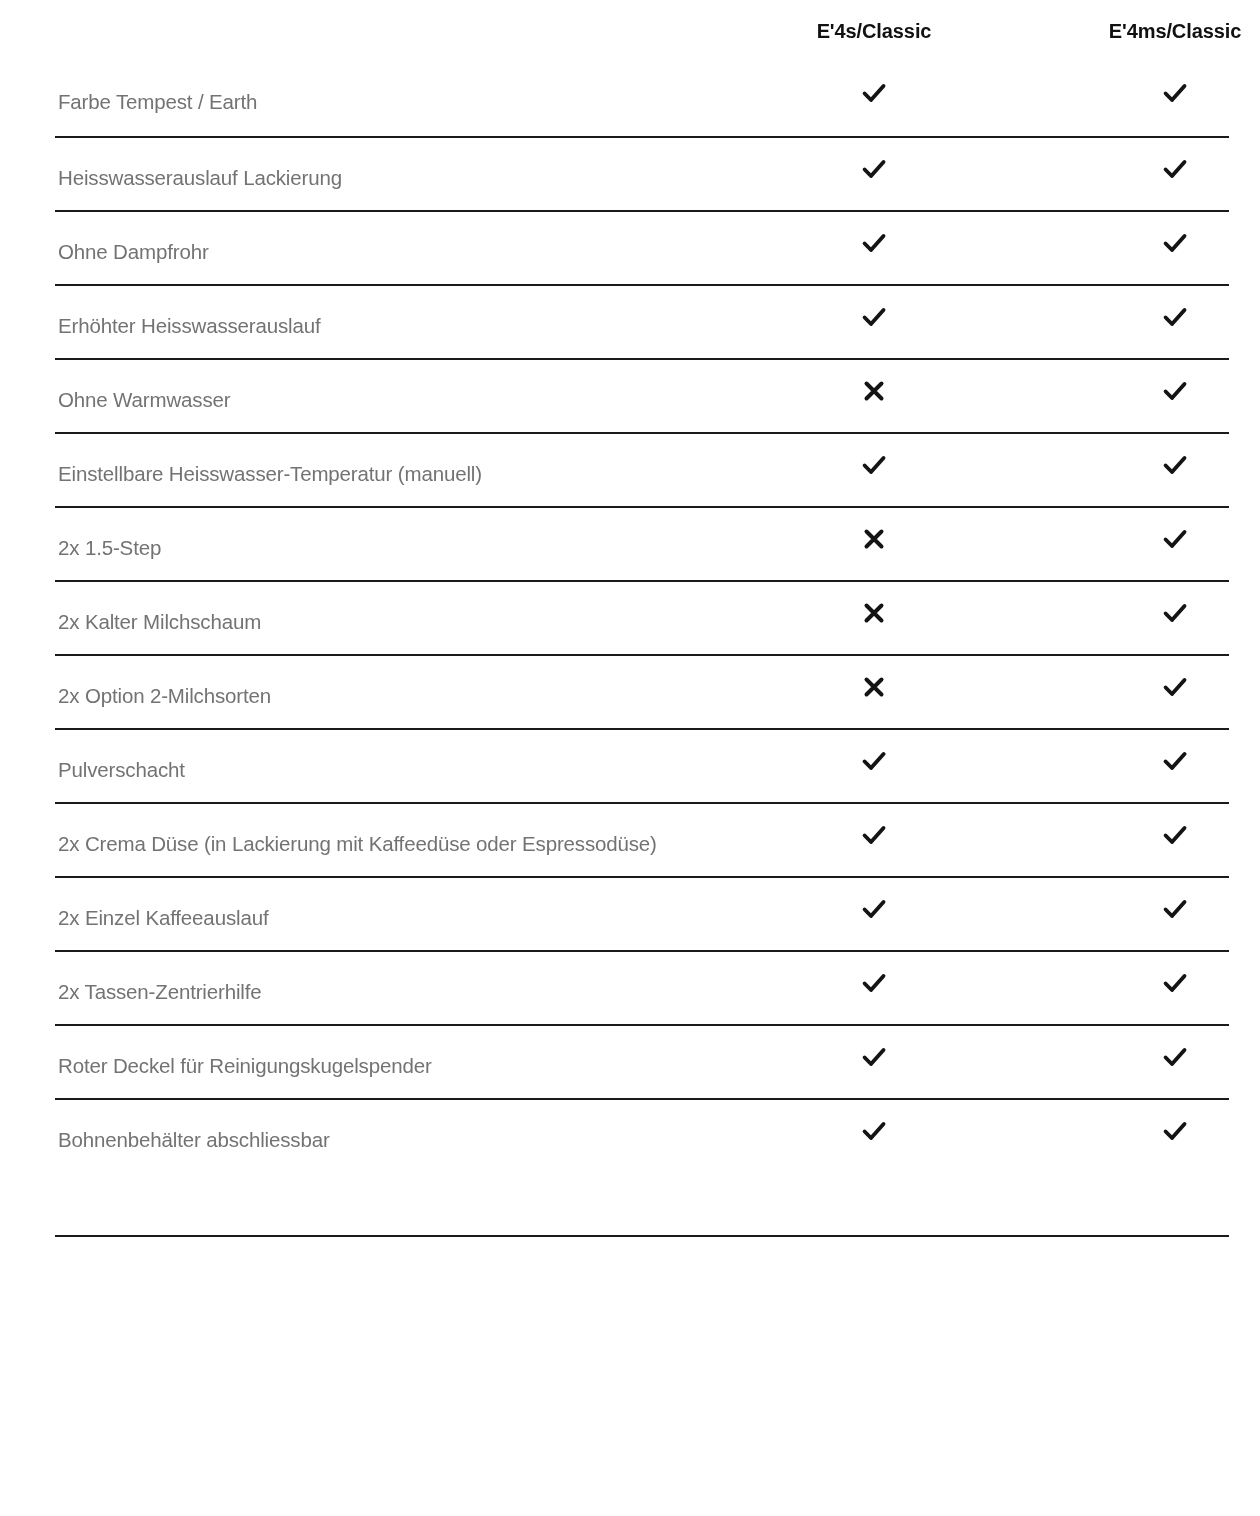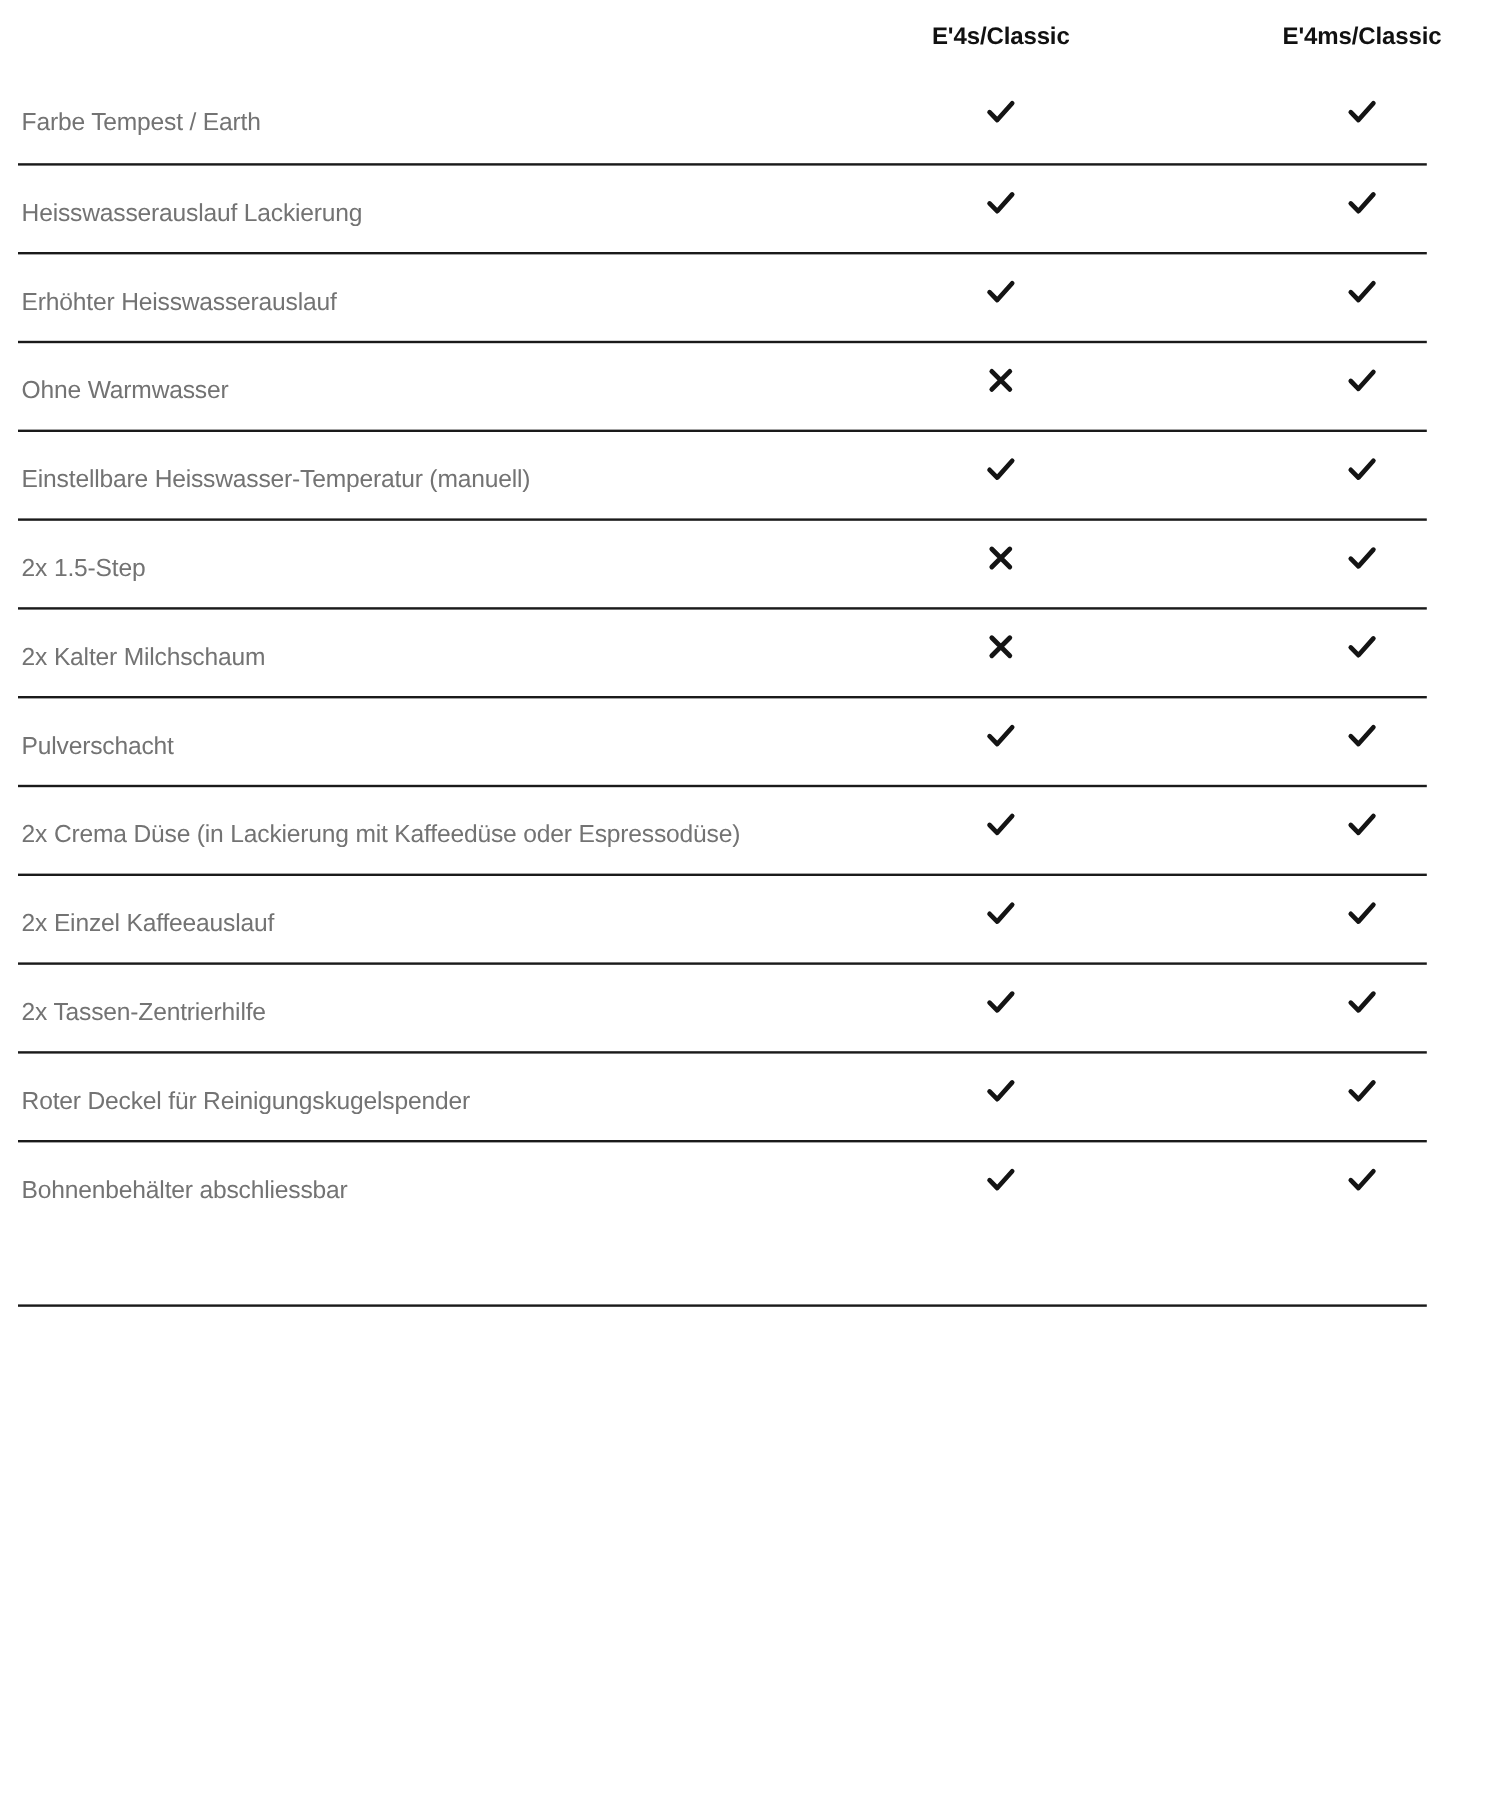--- a/index.html
+++ b/index.html
@@ -14,20 +14,21 @@
     font-family: "Liberation Sans", sans-serif;
     color: #1a1a1a;
     -webkit-font-smoothing: antialiased;
     overflow: hidden;
   }
 
   .comparison-table {
     width: 1204px;
     box-sizing: border-box;
     padding: 0 15px;
+    margin-left: 40px;
   }
 
   
   .table-head {
     display: flex;
     align-items: flex-start;
     height: 62px;
   }
   .head-spacer {
     width: 667px;
@@ -124,20 +125,29 @@
       <div class="table-row">
         <div class="cell-label">Heisswasserauslauf Lackierung</div>
         <div class="cell-mark col-1"><span class="mark"><svg viewBox="0 0 24 24" aria-hidden="true">
               <path d="M4.5 12.4 L9.6 17.6 L19.6 6.4" fill="none" stroke="#141414" stroke-width="3.1" stroke-linecap="round" stroke-linejoin="round"></path>
             </svg></span></div>
         <div class="cell-mark col-2"><span class="mark"><svg viewBox="0 0 24 24" aria-hidden="true">
               <path d="M4.5 12.4 L9.6 17.6 L19.6 6.4" fill="none" stroke="#141414" stroke-width="3.1" stroke-linecap="round" stroke-linejoin="round"></path>
             </svg></span></div>
       </div>
       <div class="table-row">
+        <div class="cell-label">Ohne Dampfrohr</div>
+        <div class="cell-mark col-1"><span class="mark"><svg viewBox="0 0 24 24" aria-hidden="true">
+              <path d="M4.5 12.4 L9.6 17.6 L19.6 6.4" fill="none" stroke="#141414" stroke-width="3.1" stroke-linecap="round" stroke-linejoin="round"></path>
+            </svg></span></div>
+        <div class="cell-mark col-2"><span class="mark"><svg viewBox="0 0 24 24" aria-hidden="true">
+              <path d="M4.5 12.4 L9.6 17.6 L19.6 6.4" fill="none" stroke="#141414" stroke-width="3.1" stroke-linecap="round" stroke-linejoin="round"></path>
+            </svg></span></div>
+      </div>
+      <div class="table-row">
         <div class="cell-label">Erhöhter Heisswasserauslauf</div>
         <div class="cell-mark col-1"><span class="mark"><svg viewBox="0 0 24 24" aria-hidden="true">
               <path d="M4.5 12.4 L9.6 17.6 L19.6 6.4" fill="none" stroke="#141414" stroke-width="3.1" stroke-linecap="round" stroke-linejoin="round"></path>
             </svg></span></div>
         <div class="cell-mark col-2"><span class="mark"><svg viewBox="0 0 24 24" aria-hidden="true">
               <path d="M4.5 12.4 L9.6 17.6 L19.6 6.4" fill="none" stroke="#141414" stroke-width="3.1" stroke-linecap="round" stroke-linejoin="round"></path>
             </svg></span></div>
       </div>
       <div class="table-row">
         <div class="cell-label">Ohne Warmwasser</div>
@@ -169,20 +179,29 @@
       <div class="table-row">
         <div class="cell-label">2x Kalter Milchschaum</div>
         <div class="cell-mark col-1"><span class="mark"><svg viewBox="0 0 24 24" aria-hidden="true">
               <path d="M6 6 L18 18 M18 6 L6 18" fill="none" stroke="#141414" stroke-width="3.2" stroke-linecap="round"></path>
             </svg></span></div>
         <div class="cell-mark col-2"><span class="mark"><svg viewBox="0 0 24 24" aria-hidden="true">
               <path d="M4.5 12.4 L9.6 17.6 L19.6 6.4" fill="none" stroke="#141414" stroke-width="3.1" stroke-linecap="round" stroke-linejoin="round"></path>
             </svg></span></div>
       </div>
       <div class="table-row">
+        <div class="cell-label">2x Option 2-Milchsorten</div>
+        <div class="cell-mark col-1"><span class="mark"><svg viewBox="0 0 24 24" aria-hidden="true">
+              <path d="M6 6 L18 18 M18 6 L6 18" fill="none" stroke="#141414" stroke-width="3.2" stroke-linecap="round"></path>
+            </svg></span></div>
+        <div class="cell-mark col-2"><span class="mark"><svg viewBox="0 0 24 24" aria-hidden="true">
+              <path d="M4.5 12.4 L9.6 17.6 L19.6 6.4" fill="none" stroke="#141414" stroke-width="3.1" stroke-linecap="round" stroke-linejoin="round"></path>
+            </svg></span></div>
+      </div>
+      <div class="table-row">
         <div class="cell-label">Pulverschacht</div>
         <div class="cell-mark col-1"><span class="mark"><svg viewBox="0 0 24 24" aria-hidden="true">
               <path d="M4.5 12.4 L9.6 17.6 L19.6 6.4" fill="none" stroke="#141414" stroke-width="3.1" stroke-linecap="round" stroke-linejoin="round"></path>
             </svg></span></div>
         <div class="cell-mark col-2"><span class="mark"><svg viewBox="0 0 24 24" aria-hidden="true">
               <path d="M4.5 12.4 L9.6 17.6 L19.6 6.4" fill="none" stroke="#141414" stroke-width="3.1" stroke-linecap="round" stroke-linejoin="round"></path>
             </svg></span></div>
       </div>
       <div class="table-row">
         <div class="cell-label">2x Crema Düse (in Lackierung mit Kaffeedüse oder Espressodüse)</div>

